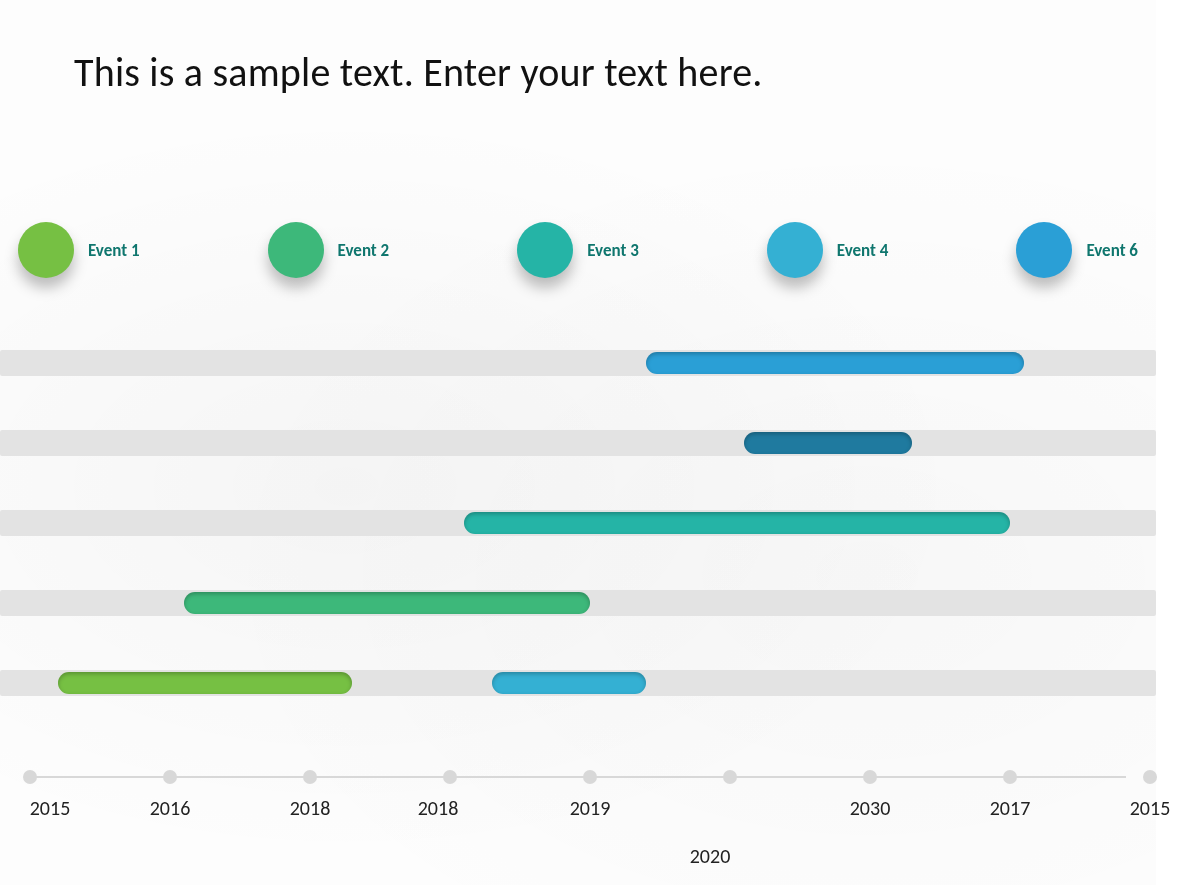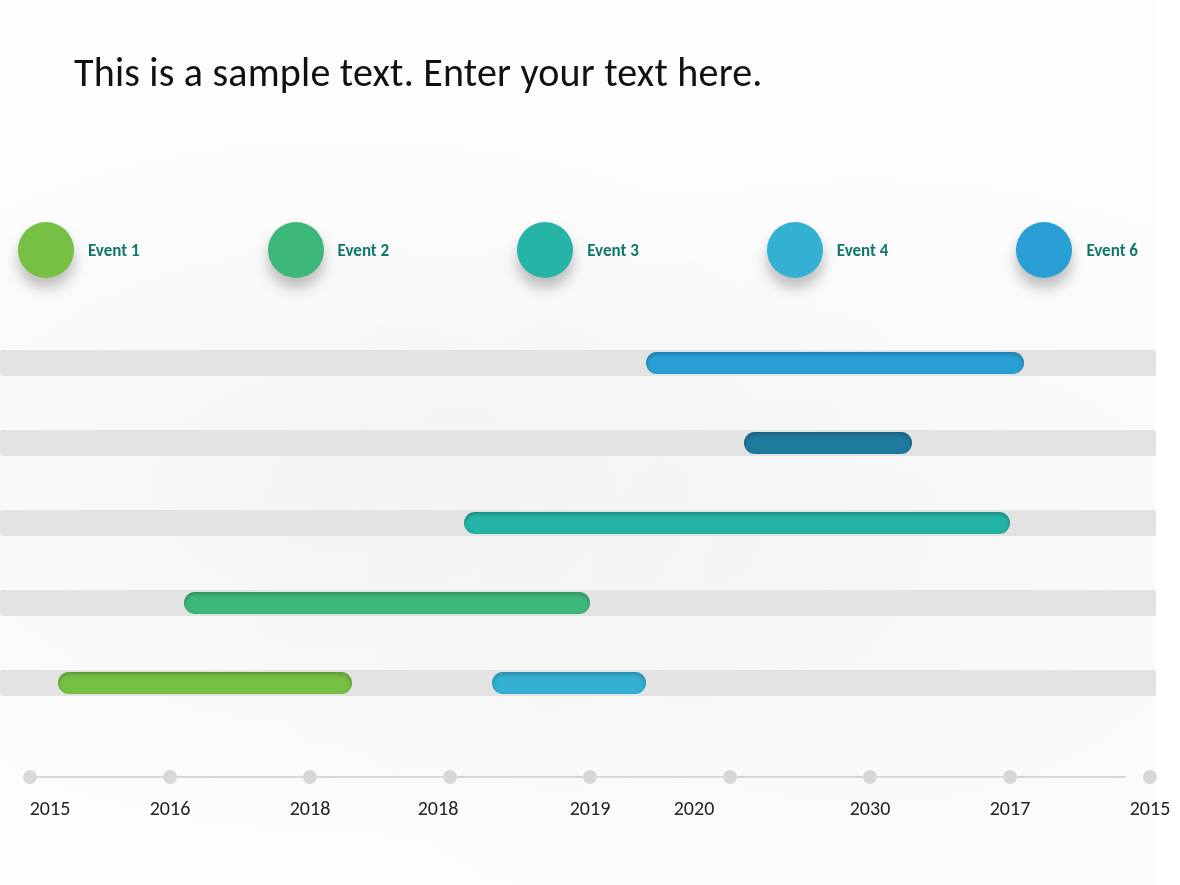--- a/index.html
+++ b/index.html
@@ -177,21 +177,21 @@
       <div class="tick-label" style="left: 4px; margin-left: 16px;">2015</div>
       <div class="tick" style="left: 140px;"></div>
       <div class="tick-label" style="left: 140px;">2016</div>
       <div class="tick" style="left: 280px;"></div>
       <div class="tick-label" style="left: 280px;">2018</div>
       <div class="tick" style="left: 420px;"></div>
       <div class="tick-label" style="left: 408px;">2018</div>
       <div class="tick" style="left: 560px;"></div>
       <div class="tick-label" style="left: 560px;">2019</div>
       <div class="tick" style="left: 700px;"></div>
-      <div class="tick-label" style="left: 664px;">2020</div>
+      <div class="tick-label" style="left: 680px; margin-top: 48px;">2020</div>
       <div class="tick" style="left: 840px;"></div>
       <div class="tick-label" style="left: 840px;">2030</div>
       <div class="tick" style="left: 980px;"></div>
       <div class="tick-label" style="left: 980px;">2017</div>
       <div class="tick" style="left: 1120px;"></div>
       <div class="tick-label" style="left: 1120px;">2015</div>
     </div>
 </div>
 
 </body></html>

